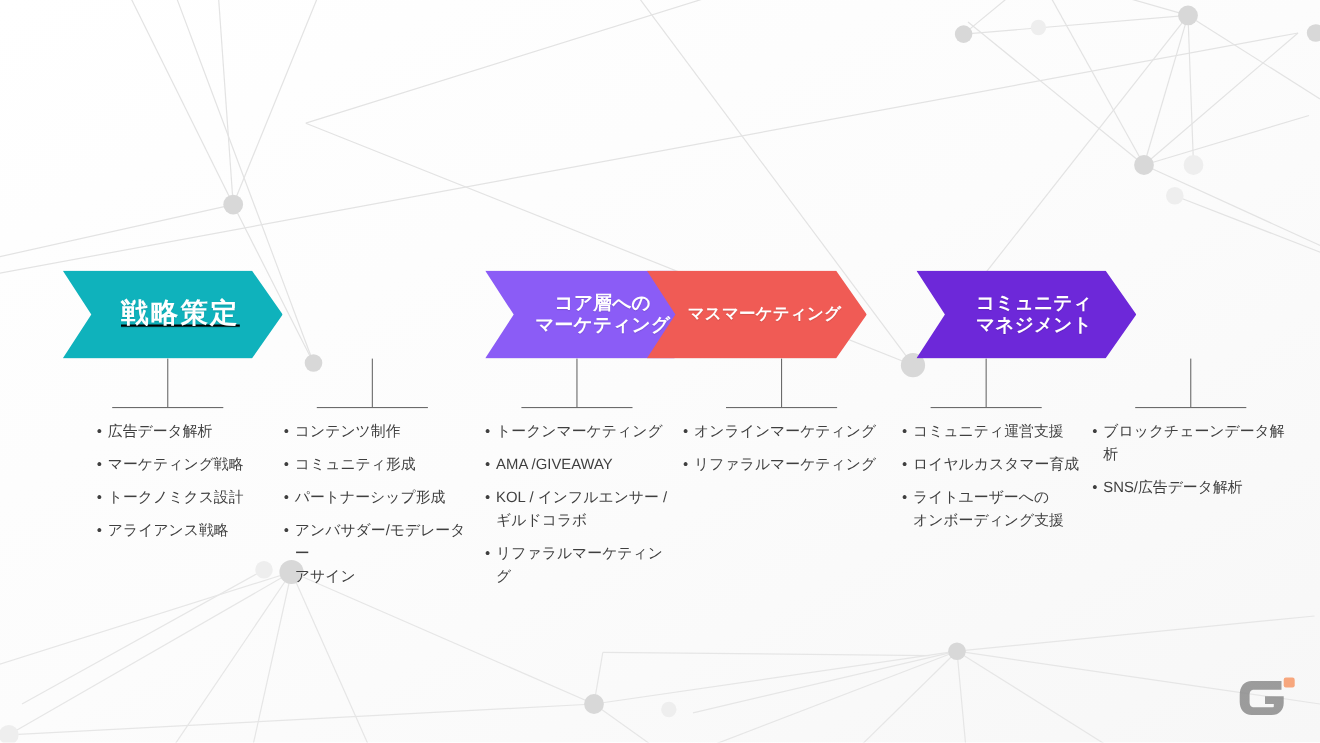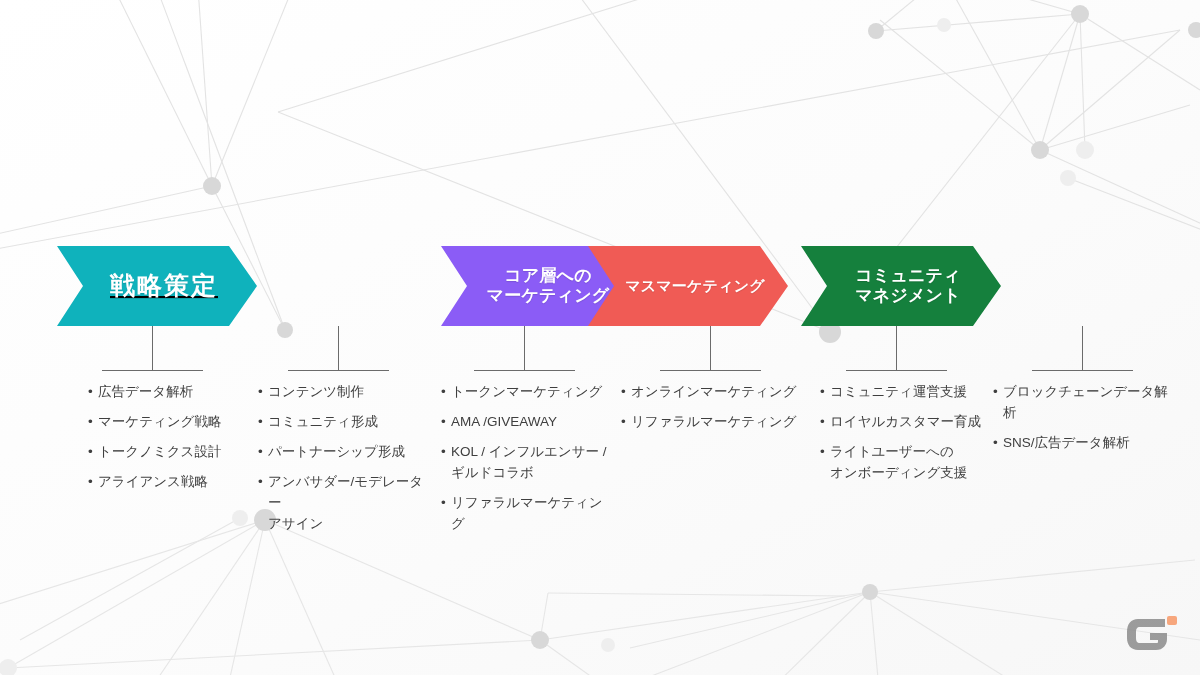--- a/index.html
+++ b/index.html
@@ -53,21 +53,21 @@
     white-space: pre-line;
   }
   .chev-0 { left: 57px;   width: 200px; background: #0FB2BC;
             clip-path: polygon(0 0, 172px 0, 200px 50%, 172px 100%, 0 100%, 26px 50%); text-decoration: underline; }
   .chev-1 { left: 243px;  width: 200px; background: #9CC636;
             clip-path: polygon(0 0, 172px 0, 200px 50%, 172px 100%, 0 100%, 26px 50%); }
   .chev-2 { left: 441px;  width: 200px; background: #8b5cf6;
             clip-path: polygon(0 0, 172px 0, 200px 50%, 172px 100%, 0 100%, 26px 50%); }
   .chev-3 { left: 588px;  width: 200px; background: #F05B55;
             clip-path: polygon(0 0, 172px 0, 200px 50%, 172px 100%, 0 100%, 26px 50%); }
-  .chev-4 { left: 801px;  width: 200px; background: #15803d;
+  .chev-4 { left: 833px;  width: 200px; background: #6d28d9;
             clip-path: polygon(0 0, 172px 0, 200px 50%, 172px 100%, 0 100%, 26px 50%); }
   .chev-5 { left: 987px;  width: 200px; background: #0FB2BC;
             clip-path: polygon(0 0, 172px 0, 200px 50%, 172px 100%, 0 100%, 26px 50%); }
 
   .size-lg .label { font-size: 25px; letter-spacing: 2px; }
   .size-md .label { font-size: 17px; }
   .size-sm .label { font-size: 15px; }
 
   
   .label .line-small { font-size: 13px; display: block; font-weight: bold; }

